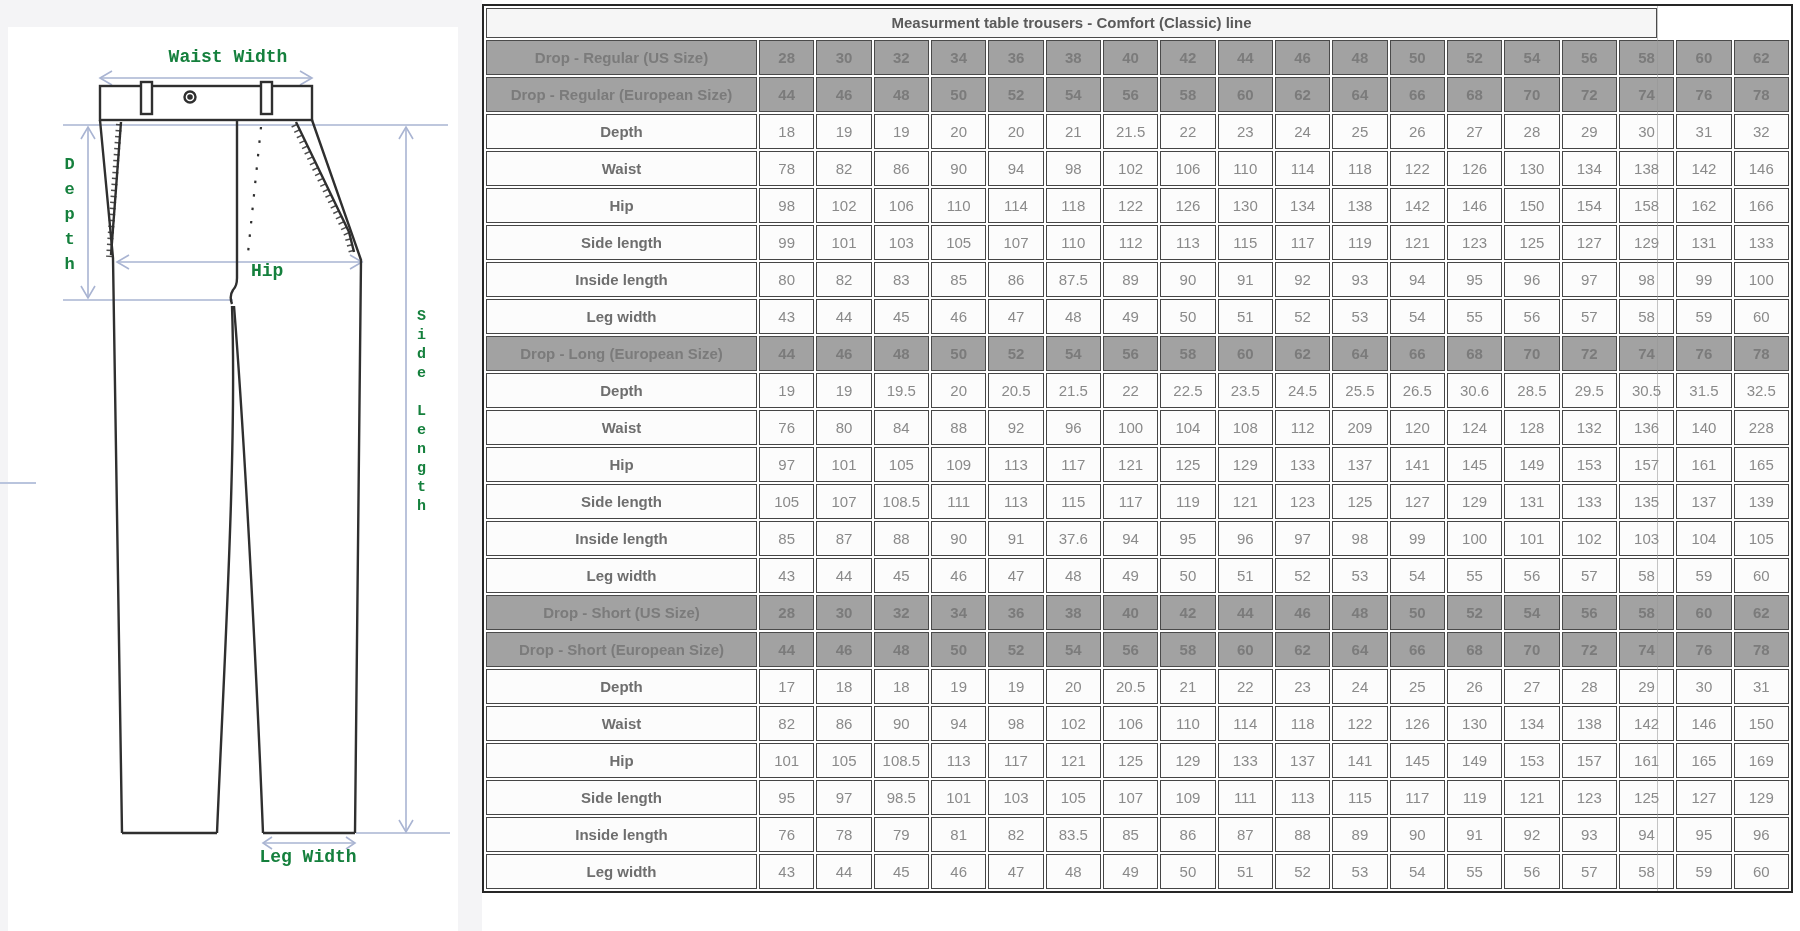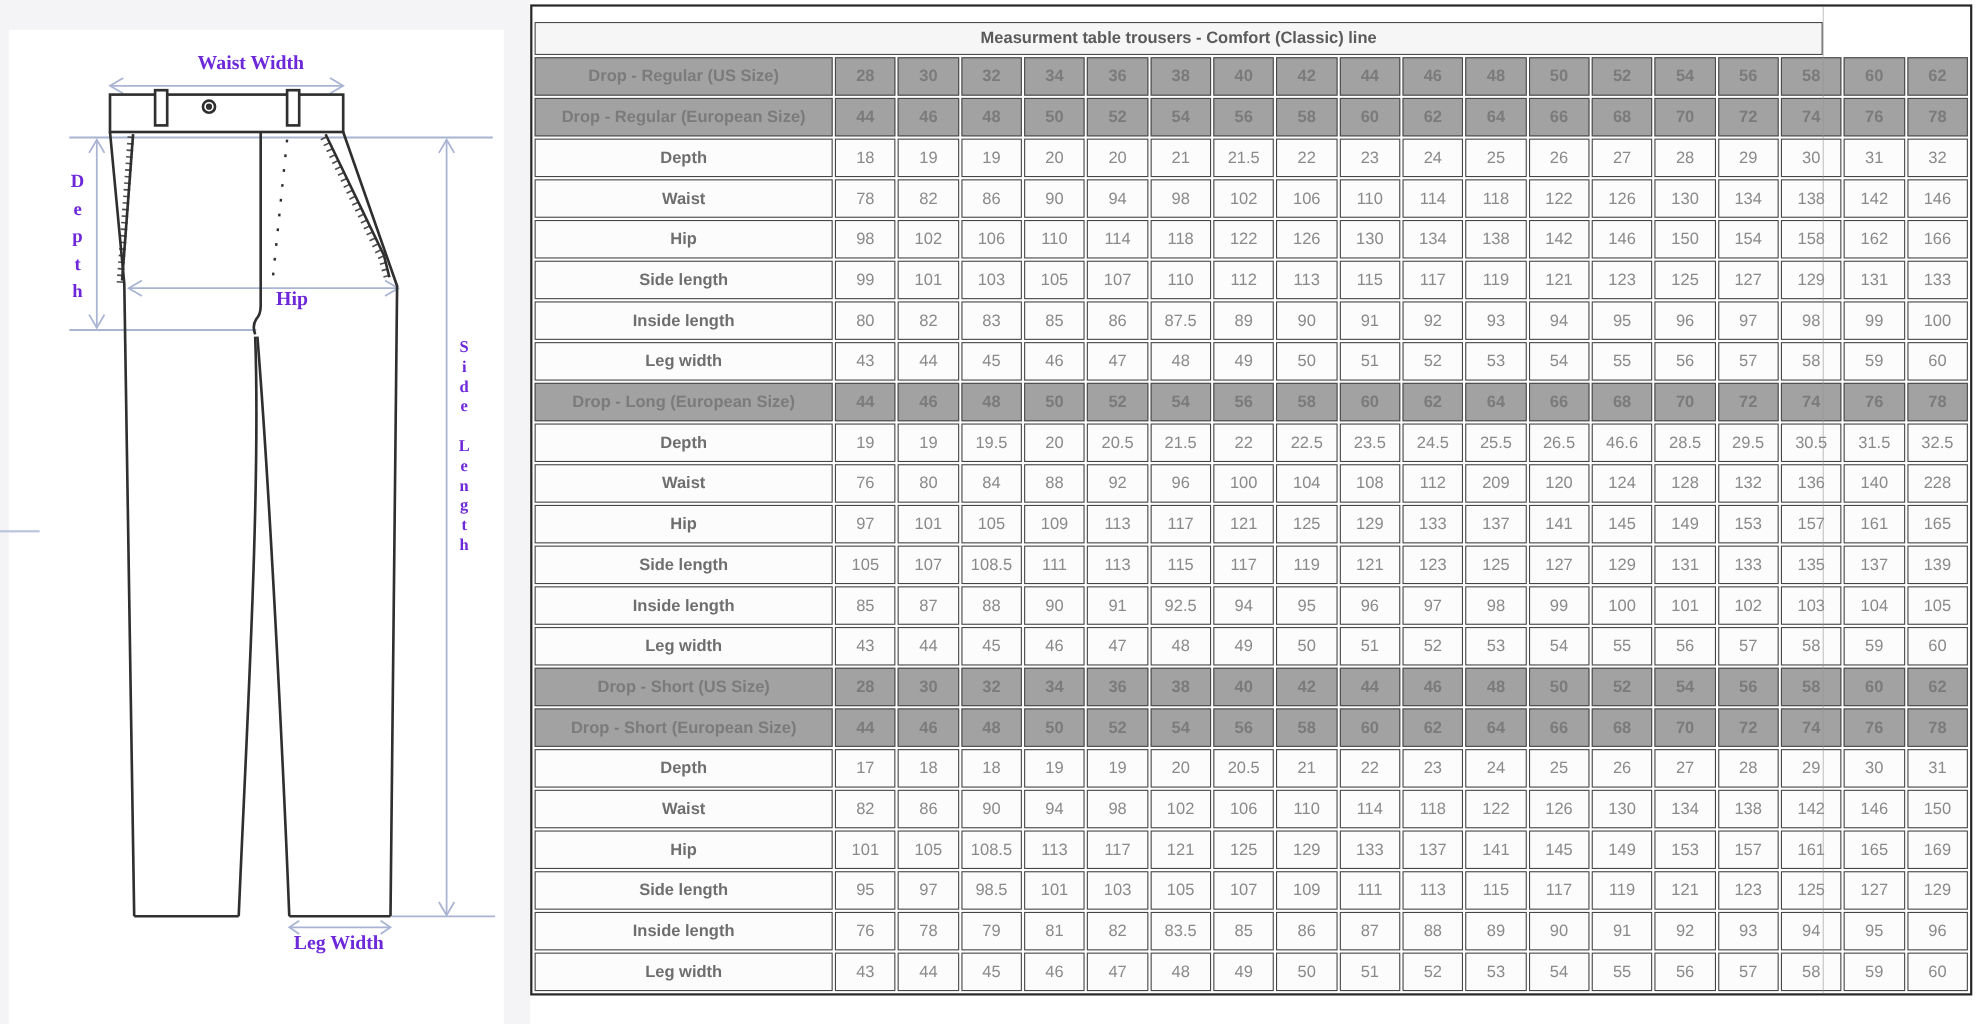--- a/index.html
+++ b/index.html
@@ -3,33 +3,33 @@
 <meta charset="utf-8">
 <style>
   html,body{margin:0;padding:0;}
   body{font-family:"Liberation Sans","DejaVu Sans",sans-serif;background:#ffffff;}
   .page{position:relative;width:1800px;height:931px;background:#ffffff;overflow:hidden;}
 
   
   .left-panel{position:absolute;left:0;top:0;width:482px;height:931px;background:#f4f4f6;}
   .diagram{position:absolute;left:8px;top:27px;width:450px;height:904px;background:#ffffff;}
   .diagram svg{position:absolute;left:0;top:0;}
-  .dlabel{position:absolute;color:#6d28d9;font-family:Liberation Serif, serif;font-weight:700;}
+  .dlabel{position:absolute;color:#15803d;font-family:Liberation Mono, monospace;font-weight:700;}
   .lbl-waist{left:150px;top:20px;width:140px;text-align:center;font-size:18px;}
   .lbl-hip{left:243px;top:234px;font-size:18px;}
   .lbl-leg{left:242px;top:820px;width:116px;text-align:center;font-size:18px;}
   .vert{writing-mode:vertical-rl;text-orientation:upright;}
   .lbl-depth{left:52px;top:128px;font-size:17px;letter-spacing:6px;}
   .lbl-side{left:405px;top:281px;font-size:15px;letter-spacing:2px;}
   .stray-dash{position:absolute;left:0;top:482px;width:36px;height:2px;background:#b9c4dd;}
 
   
   .table-outer{position:absolute;left:482px;top:4px;width:1311px;box-sizing:border-box;
                border:2px solid #262626;background:#ffffff;}
-  .title-row{display:flex;gap:2px;margin:14px 2px 0 2px;height:30px;}
+  .title-row{display:flex;gap:2px;margin:2px 2px 0 2px;height:30px;}
   .title-cell{flex:1;box-sizing:border-box;border:1px solid #4a4a4a;background:#f6f6f6;
               color:#5a5a5a;font-weight:700;font-size:15px;text-align:center;line-height:28px;}
   .title-cell-empty{width:130px;background:#ffffff;}
   table.meas{border-collapse:separate;border-spacing:2px;table-layout:fixed;width:100%;}
   table.meas td{box-sizing:content-box;border:1px solid #454545;height:33px;padding:0;
                 text-align:center;vertical-align:middle;font-size:15px;color:#8a8a8a;
                 background:#fcfcfc;overflow:hidden;white-space:nowrap;}
   table.meas td.lbl{font-weight:700;color:#6e6e6e;}
   table.meas tr.size td{background:#a2a2a2;color:#7b7b7b;font-weight:700;border-color:#4a4a4a;}
   col.col-label{width:271px;}
@@ -326,21 +326,21 @@
             <td>19.5</td>
             <td>20</td>
             <td>20.5</td>
             <td>21.5</td>
             <td>22</td>
             <td>22.5</td>
             <td>23.5</td>
             <td>24.5</td>
             <td>25.5</td>
             <td>26.5</td>
-            <td>46.6</td>
+            <td>30.6</td>
             <td>28.5</td>
             <td>29.5</td>
             <td>30.5</td>
             <td>31.5</td>
             <td>32.5</td>
           </tr>
           <tr class="measure">
             <td class="lbl">Waist</td>
             <td>76</td>
             <td>80</td>
@@ -403,21 +403,21 @@
             <td>137</td>
             <td>139</td>
           </tr>
           <tr class="measure">
             <td class="lbl">Inside length</td>
             <td>85</td>
             <td>87</td>
             <td>88</td>
             <td>90</td>
             <td>91</td>
-            <td>92.5</td>
+            <td>37.6</td>
             <td>94</td>
             <td>95</td>
             <td>96</td>
             <td>97</td>
             <td>98</td>
             <td>99</td>
             <td>100</td>
             <td>101</td>
             <td>102</td>
             <td>103</td>

